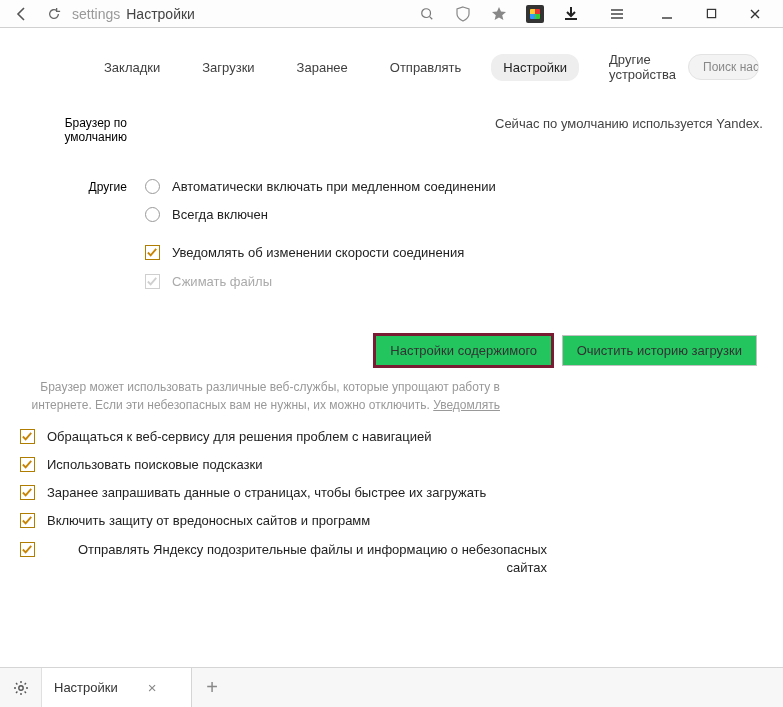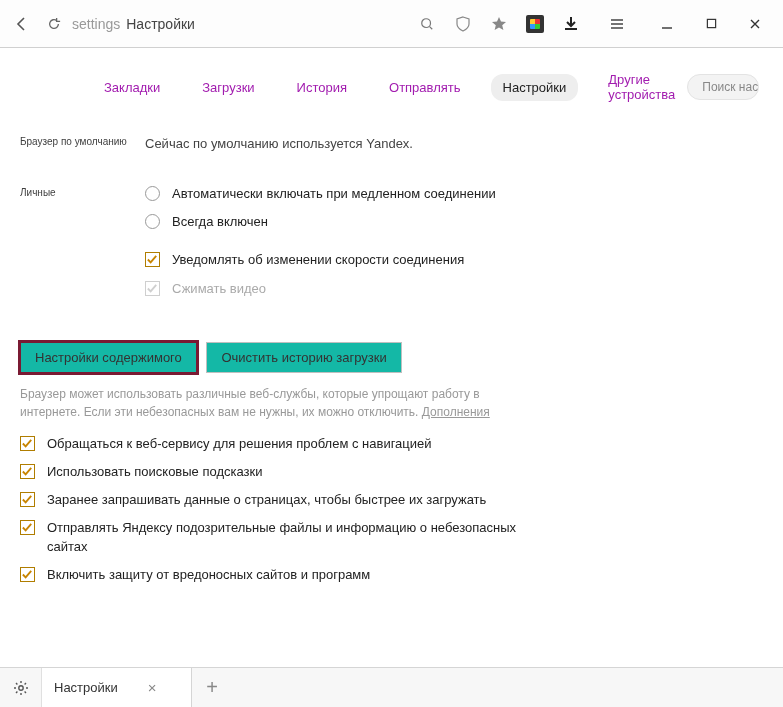--- a/index.html
+++ b/index.html
@@ -8,21 +8,21 @@
     font-size: 13px;
     color: #333;
     background: #fff;
     width: 783px;
     height: 707px;
     overflow: hidden;
     position: relative;
   }
   
   .titlebar {
-    height: 48px;
+    height: 28px;
     border-bottom: 1px solid #d0d0d0;
     display: flex;
     align-items: center;
     padding: 0 8px;
     gap: 6px;
     background: #fdfdfd;
   }
   .titlebar .back-btn {
     width: 28px; height: 24px;
     display:flex;align-items:center;justify-content:center;
@@ -81,21 +81,21 @@
     gap: 0;
   }
   .navrow .tabs {
     display:flex;
     gap: 18px;
     margin-left: 68px;
     align-items:center;
     font-size:13px;
   }
   .navrow .tab {
-    color:#a21caf;
+    color:#404040;
     padding:6px 12px;
     cursor:pointer;
     border-radius:12px;
   }
   .navrow .tab.active {
     background:#eee;
     color:#222;
   }
   .navrow .search-pill {
     margin-left:auto;
@@ -116,30 +116,31 @@
     padding: 12px 20px 0 20px;
     height: 590px;
     overflow:hidden;
   }
   .section {
     display:flex;
     margin-bottom: 34px;
   }
   .section .label-col {
     width: 125px;
-    text-align:left;
+    text-align:right;
     padding-right: 18px;
     padding-top: 2px;
-    font-size:10px;
-    color:#404040;
+    font-size:12px;
+    color:#000000;
   }
   .section .body-col {
     flex:1;
     font-size:13px;
     color:#333;
+    text-align:right;
   }
   .status-text {
     color:#444;
     padding-top:2px;
   }
   .radio-row, .check-row {
     display:flex;
     align-items:flex-start;
     gap:12px;
     margin-bottom:10px;
@@ -175,21 +176,21 @@
   .checkbox.disabled {
     border-color:#bbb;
     opacity:0.7;
   }
   .chk-label { color:#222; max-width:500px; }
   .chk-label.disabled { color:#aaa; }
 
   .btn {
     display:inline-block;
     border:1px solid #bfbfbf;
-    background:#14b8a6;
+    background:#22c55e;
     padding:7px 14px;
     font-size:13px;
     color:#333;
     cursor:pointer;
     margin-right:6px;
   }
   .btn.highlighted {
     outline:3px solid #7a1a33;
     outline-offset:-1px;
   }
@@ -310,39 +311,39 @@
           <path d="M2 2l8 8M10 2l-8 8" stroke="#333" stroke-width="1.4"></path>
         </svg>
     </div>
   </div>
 </div>
 
 <div class="navrow">
   <div class="tabs">
     <div class="tab">Закладки</div>
     <div class="tab">Загрузки</div>
-    <div class="tab">История</div>
+    <div class="tab">Заранее</div>
     <div class="tab">Отправлять</div>
     <div class="tab active">Настройки</div>
     <div class="tab">Другие устройства</div>
   </div>
   <div class="search-pill">Поиск настроек</div>
 </div>
 
 <div class="content">
 
   <div class="section">
     <div class="label-col">Браузер по умолчанию</div>
     <div class="body-col">
       <div class="status-text">Сейчас по умолчанию используется Yandex.</div>
     </div>
   </div>
 
   <div class="section">
-    <div class="label-col">Личные</div>
+    <div class="label-col">Другие</div>
     <div class="body-col">
       <div class="radio-row">
         <div class="radio"></div>
         <span class="chk-label">Автоматически включать при медленном соединении</span>
       </div>
       <div class="radio-row">
         <div class="radio"></div>
         <span class="chk-label">Всегда включен</span>
       </div>
       <div style="height:10px"></div>
@@ -353,33 +354,33 @@
             </svg>
         </div>
         <span class="chk-label">Уведомлять об изменении скорости соединения</span>
       </div>
       <div class="check-row">
         <div class="checkbox checked disabled">
           <svg width="13" height="13" viewBox="0 0 14 14">
               <path d="M2 7l3 3 6-7" stroke="#bcbcbc" stroke-width="2" fill="none"></path>
             </svg>
         </div>
-        <span class="chk-label disabled">Сжимать видео</span>
+        <span class="chk-label disabled">Сжимать файлы</span>
       </div>
     </div>
   </div>
 
   <div class="section">
     <div class="body-col">
       <div>
         <span class="btn highlighted">Настройки содержимого</span>
         <span class="btn">Очистить историю загрузки</span>
       </div>
       <div class="hint-text">
-        <span>Браузер может использовать различные веб-службы, которые упрощают работу в интернете. Если эти небезопасных вам не нужны, их можно отключить. </span><a>Дополнения</a>
+        <span>Браузер может использовать различные веб-службы, которые упрощают работу в интернете. Если эти небезопасных вам не нужны, их можно отключить. </span><a>Уведомлять</a>
       </div>
       <div class="check-row">
         <div class="checkbox checked">
             <svg width="13" height="13" viewBox="0 0 14 14">
               <path d="M2 7l3 3 6-7" stroke="#c88400" stroke-width="2" fill="none"></path>
             </svg>
           </div>
         <span class="chk-label">Обращаться к веб-сервису для решения проблем с навигацией</span>
       </div>
       <div class="check-row">
@@ -397,29 +398,29 @@
             </svg>
           </div>
         <span class="chk-label">Заранее запрашивать данные о страницах, чтобы быстрее их загружать</span>
       </div>
       <div class="check-row">
         <div class="checkbox checked">
             <svg width="13" height="13" viewBox="0 0 14 14">
               <path d="M2 7l3 3 6-7" stroke="#c88400" stroke-width="2" fill="none"></path>
             </svg>
           </div>
+        <span class="chk-label">Включить защиту от вредоносных сайтов и программ</span>
+      </div>
+      <div class="check-row">
+        <div class="checkbox checked">
+            <svg width="13" height="13" viewBox="0 0 14 14">
+              <path d="M2 7l3 3 6-7" stroke="#c88400" stroke-width="2" fill="none"></path>
+            </svg>
+          </div>
         <span class="chk-label">Отправлять Яндексу подозрительные файлы и информацию о небезопасных сайтах</span>
-      </div>
-      <div class="check-row">
-        <div class="checkbox checked">
-            <svg width="13" height="13" viewBox="0 0 14 14">
-              <path d="M2 7l3 3 6-7" stroke="#c88400" stroke-width="2" fill="none"></path>
-            </svg>
-          </div>
-        <span class="chk-label">Включить защиту от вредоносных сайтов и программ</span>
       </div>
     </div>
   </div>
 
 </div>
 
 <div class="tabbar">
   <div class="gear">
     <svg width="16" height="16" viewBox="0 0 16 16">
         <circle cx="8" cy="8" r="2.2" stroke="#555" stroke-width="1.4" fill="none"></circle>

